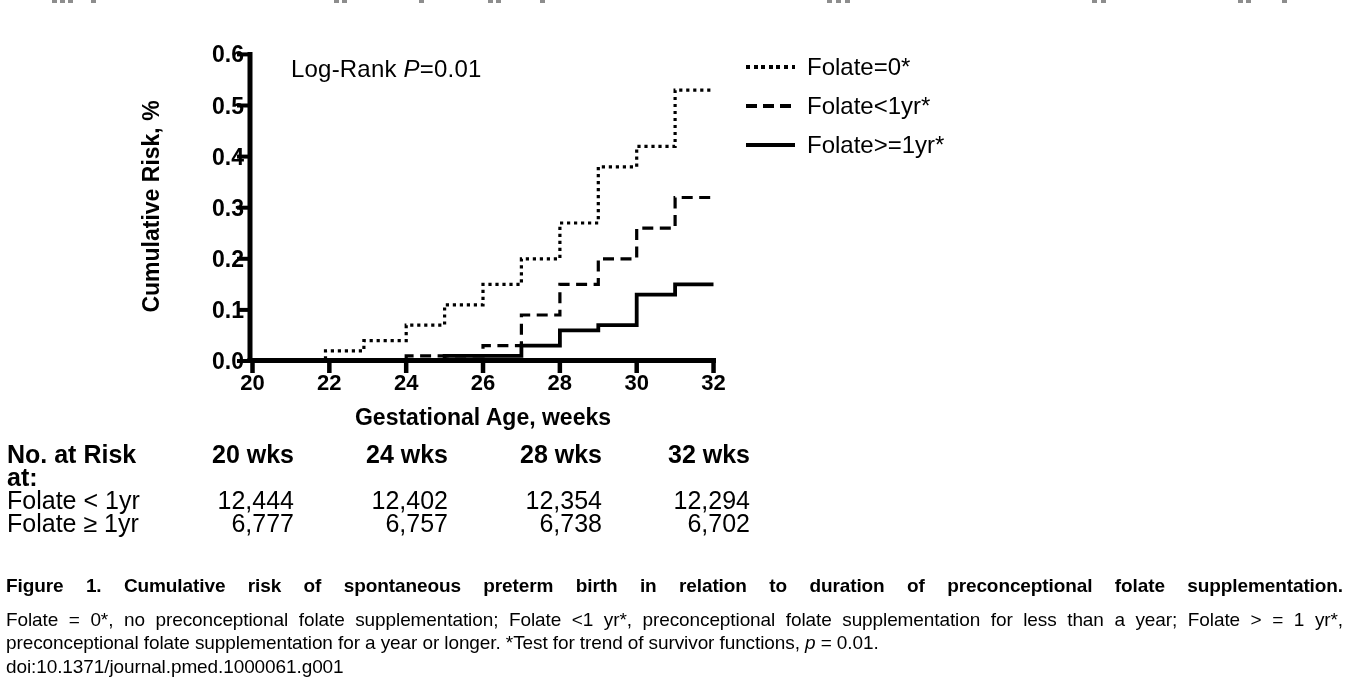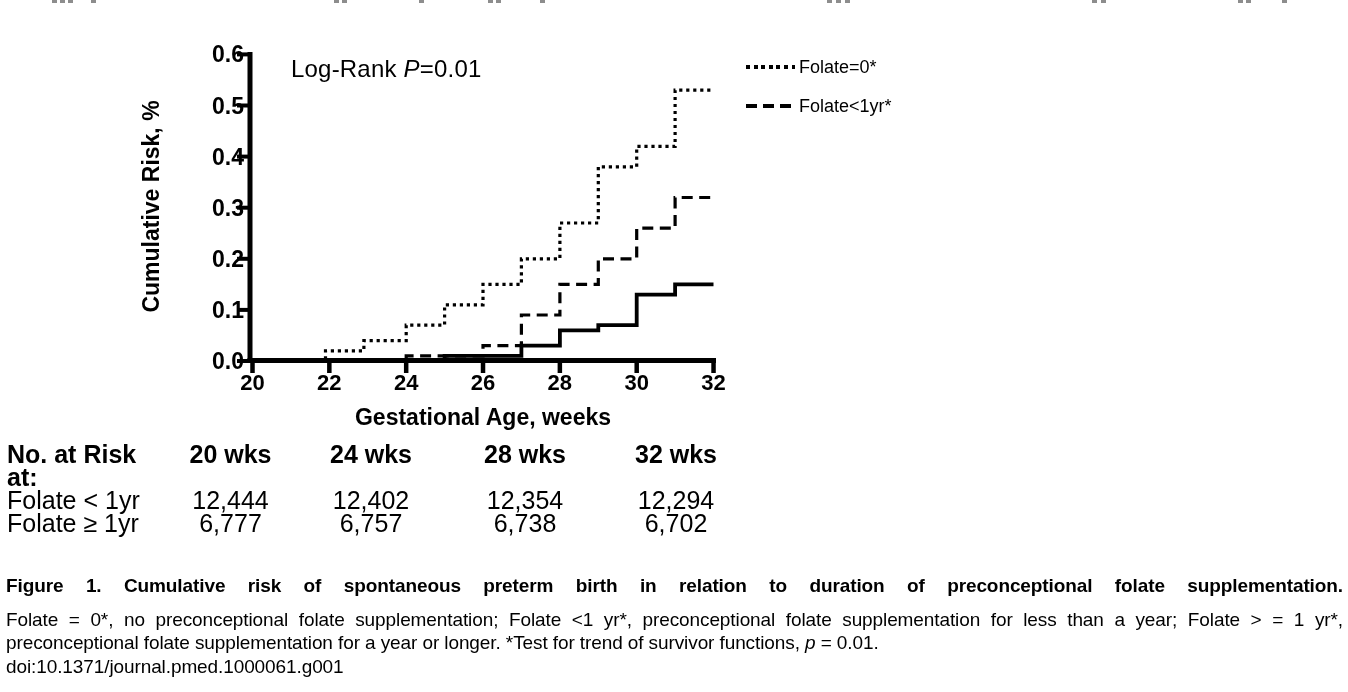--- a/index.html
+++ b/index.html
@@ -19,26 +19,26 @@
   #x-axis-title{position:absolute;left:333px;top:404px;width:300px;text-align:center;
          font-weight:bold;font-size:23px;}
   #logrank{position:absolute;left:291px;top:55px;font-size:24px;letter-spacing:0.2px;}
   
   #legend{position:absolute;left:746px;top:54px;}
   .legend-row{display:flex;align-items:center;height:26px;margin-bottom:13px;}
   .ls{width:49px;flex:0 0 49px;}
   .ls.dotted{height:3.4px;background:repeating-linear-gradient(90deg,#000 0 4px,transparent 4px 7.6px);}
   .ls.dashed{height:3.4px;background:repeating-linear-gradient(90deg,#000 0 11px,transparent 11px 17px);}
   .ls.solid{height:4px;background:#000;}
-  .legend-label{font-size:18px;margin-left:4px;white-space:nowrap;}
+  .legend-label{font-size:24px;margin-left:12px;white-space:nowrap;}
   
   #risk-table{position:absolute;left:7px;top:443px;width:743px;font-size:25px;line-height:23px;}
   .trow{display:grid;grid-template-columns:160px 127px 154px 154px 148px;}
   .trow.thead{font-weight:bold;}
-  .trow .num{text-align:center;}
+  .trow .num{text-align:right;}
   
   #caption{position:absolute;left:6px;top:575px;width:1337px;font-size:19px;
            line-height:22.4px;letter-spacing:-0.1px;}
   .cap-title{font-weight:bold;text-align:justify;text-align-last:justify;}
   .cap-body{text-align:justify;margin-top:12px;}
   .cap-doi{margin-top:2px;}
 </style>
 </head>
 <body>
 
@@ -113,20 +113,24 @@
 
   <div id="legend">
     <div class="legend-row">
       <span class="ls dotted"></span>
       <span class="legend-label">Folate=0*</span>
     </div>
     <div class="legend-row">
       <span class="ls dashed"></span>
       <span class="legend-label">Folate&lt;1yr*</span>
     </div>
+    <div class="legend-row">
+      <span class="ls solid"></span>
+      <span class="legend-label">Folate&gt;=1yr*</span>
+    </div>
   </div>
 
   <div id="risk-table">
     <div class="trow thead">
       <span>No. at Risk at:</span>
       <span class="num">20 wks</span>
       <span class="num">24 wks</span>
       <span class="num">28 wks</span>
       <span class="num">32 wks</span>
     </div>

